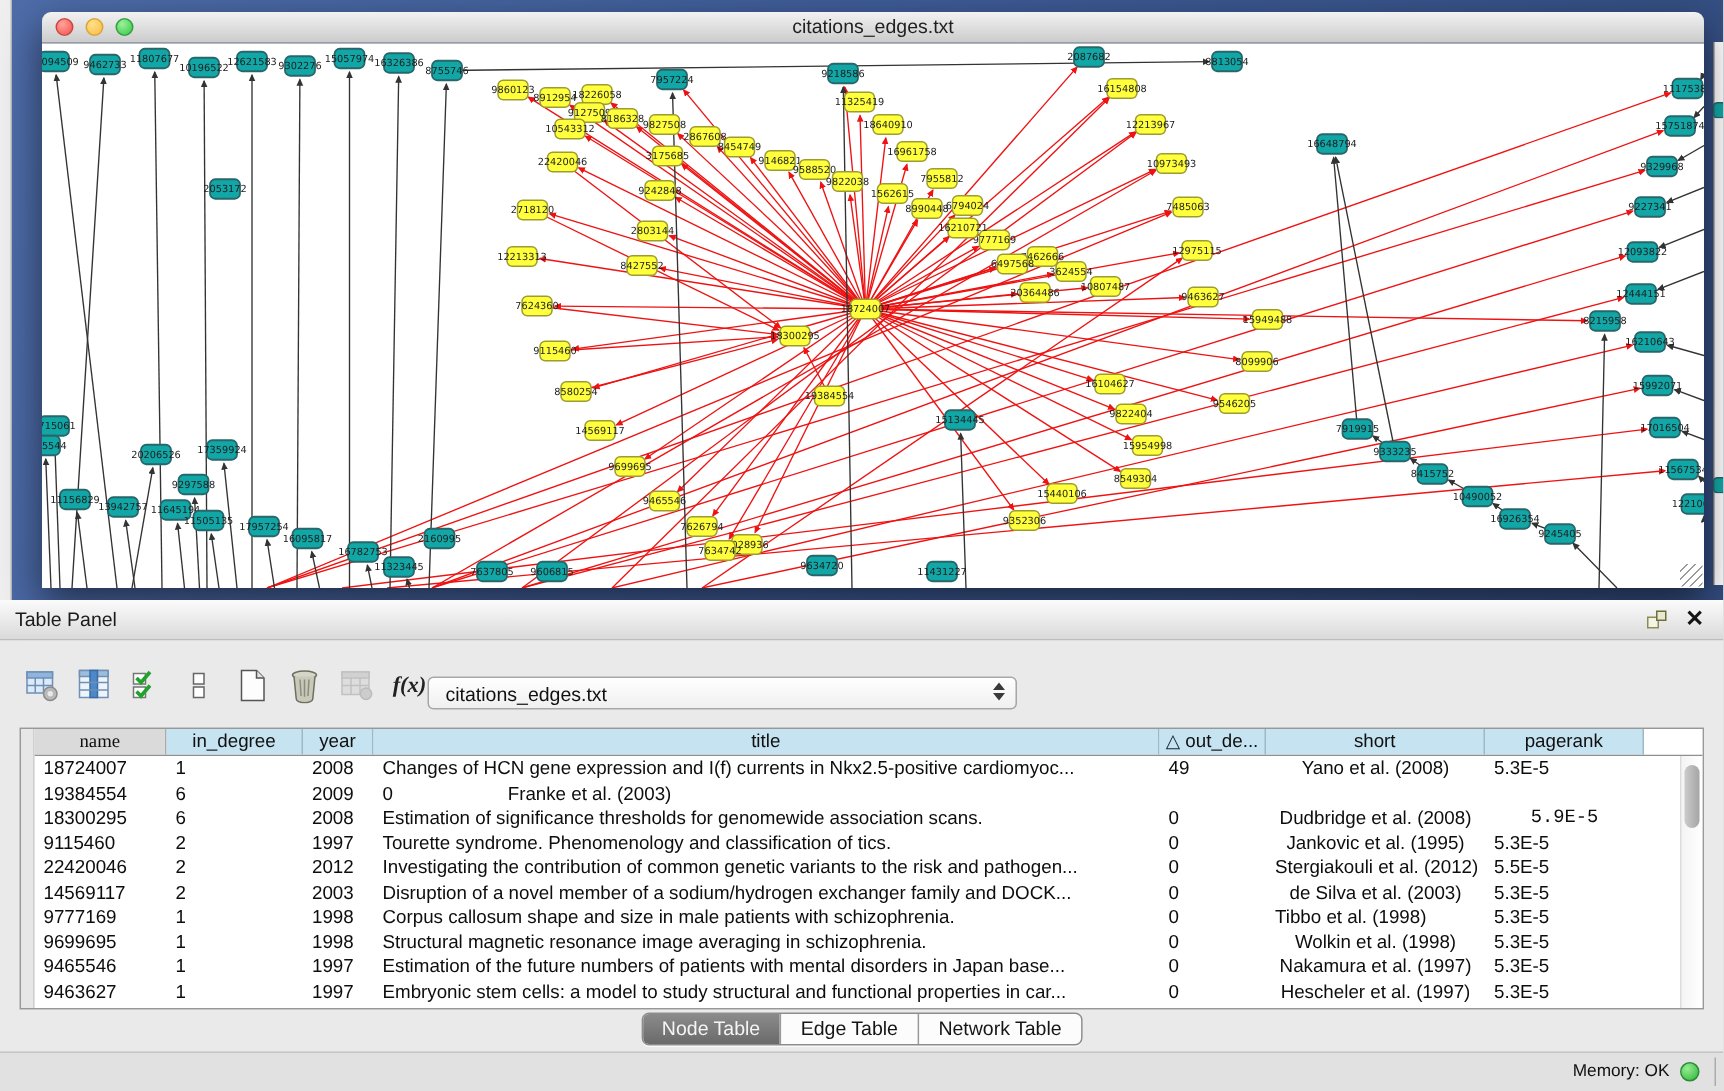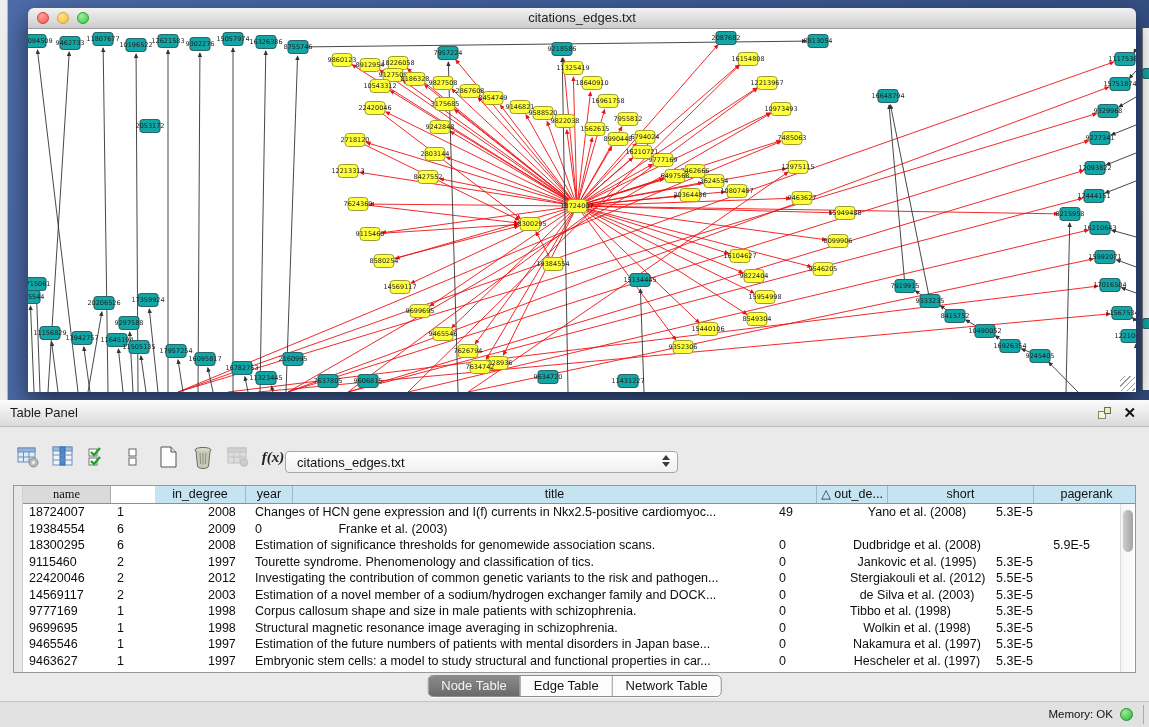--- a/index.html
+++ b/index.html
@@ -786,21 +786,21 @@
           <span class="up"></span>
           <span class="down"></span>
         </span>
     </div>
 
     <div class="table-wrap">
       <div class="gutter"></div>
       <div class="grid">
         <div class="hrow" id="hrow">
             <div class="hcell hname" style="width: 88px; font-family: Liberation Serif, serif;">name</div>
-            <div class="hcell" style="width: 91px; margin-left: 44px;">in_degree</div>
+            <div class="hcell" style="width: 91px;">in_degree</div>
             <div class="hcell" style="width: 47px;">year</div>
             <div class="hcell" style="width: 524px;">title</div>
             <div class="hcell" style="width: 71px;"><span class="sort">△ </span>out_de...</div>
             <div class="hcell" style="width: 146px;">short</div>
             <div class="hcell" style="width: 106px;">pagerank</div>
             <div class="hcell hfill"></div>
           </div>
         <div id="tbody">
             <div class="trow">
               <div class="tcell" style="width: 88px; text-align: left;">18724007</div>
@@ -819,21 +819,21 @@
               <div class="tcell" style="width: 146px; text-align: center;">Franke et al. (2003)</div>
               <div class="tcell" style="width: 106px; text-align: left; margin-top: 44px;">5.6E-5</div>
             </div>
             <div class="trow">
               <div class="tcell" style="width: 88px; text-align: left;">18300295</div>
               <div class="tcell" style="width: 91px; text-align: left;">6</div>
               <div class="tcell" style="width: 47px; text-align: left;">2008</div>
               <div class="tcell" style="width: 524px; text-align: left;">Estimation of significance thresholds for genomewide association scans.</div>
               <div class="tcell" style="width: 71px; text-align: left;">0</div>
               <div class="tcell" style="width: 146px; text-align: center;">Dudbridge et al. (2008)</div>
-              <div class="tcell" style="width: 106px; text-align: right;">5.9E-5</div>
+              <div class="tcell" style="width: 106px; text-align: center; font-family: Liberation Mono, monospace;">5.9E-5</div>
             </div>
             <div class="trow">
               <div class="tcell" style="width: 88px; text-align: left;">9115460</div>
               <div class="tcell" style="width: 91px; text-align: left;">2</div>
               <div class="tcell" style="width: 47px; text-align: left;">1997</div>
               <div class="tcell" style="width: 524px; text-align: left;">Tourette syndrome. Phenomenology and classification of tics.</div>
               <div class="tcell" style="width: 71px; text-align: left;">0</div>
               <div class="tcell" style="width: 146px; text-align: center;">Jankovic et al. (1995)</div>
               <div class="tcell" style="width: 106px; text-align: left;">5.3E-5</div>
             </div>
@@ -843,21 +843,21 @@
               <div class="tcell" style="width: 47px; text-align: left;">2012</div>
               <div class="tcell" style="width: 524px; text-align: left;">Investigating the contribution of common genetic variants to the risk and pathogen...</div>
               <div class="tcell" style="width: 71px; text-align: left;">0</div>
               <div class="tcell" style="width: 146px; text-align: center;">Stergiakouli et al. (2012)</div>
               <div class="tcell" style="width: 106px; text-align: left;">5.5E-5</div>
             </div>
             <div class="trow">
               <div class="tcell" style="width: 88px; text-align: left;">14569117</div>
               <div class="tcell" style="width: 91px; text-align: left;">2</div>
               <div class="tcell" style="width: 47px; text-align: left;">2003</div>
-              <div class="tcell" style="width: 524px; text-align: left;">Estimation of a novel member of a sodium/hydrogen exchanger family and DOCK...</div>
+              <div class="tcell" style="width: 524px; text-align: left;">Disruption of a novel member of a sodium/hydrogen exchanger family and DOCK...</div>
               <div class="tcell" style="width: 71px; text-align: left;">0</div>
               <div class="tcell" style="width: 146px; text-align: center;">de Silva et al. (2003)</div>
               <div class="tcell" style="width: 106px; text-align: left;">5.3E-5</div>
             </div>
             <div class="trow">
               <div class="tcell" style="width: 88px; text-align: left;">9777169</div>
               <div class="tcell" style="width: 91px; text-align: left;">1</div>
               <div class="tcell" style="width: 47px; text-align: left;">1998</div>
               <div class="tcell" style="width: 524px; text-align: left;">Corpus callosum shape and size in male patients with schizophrenia.</div>
               <div class="tcell" style="width: 71px; text-align: left;">0</div>

